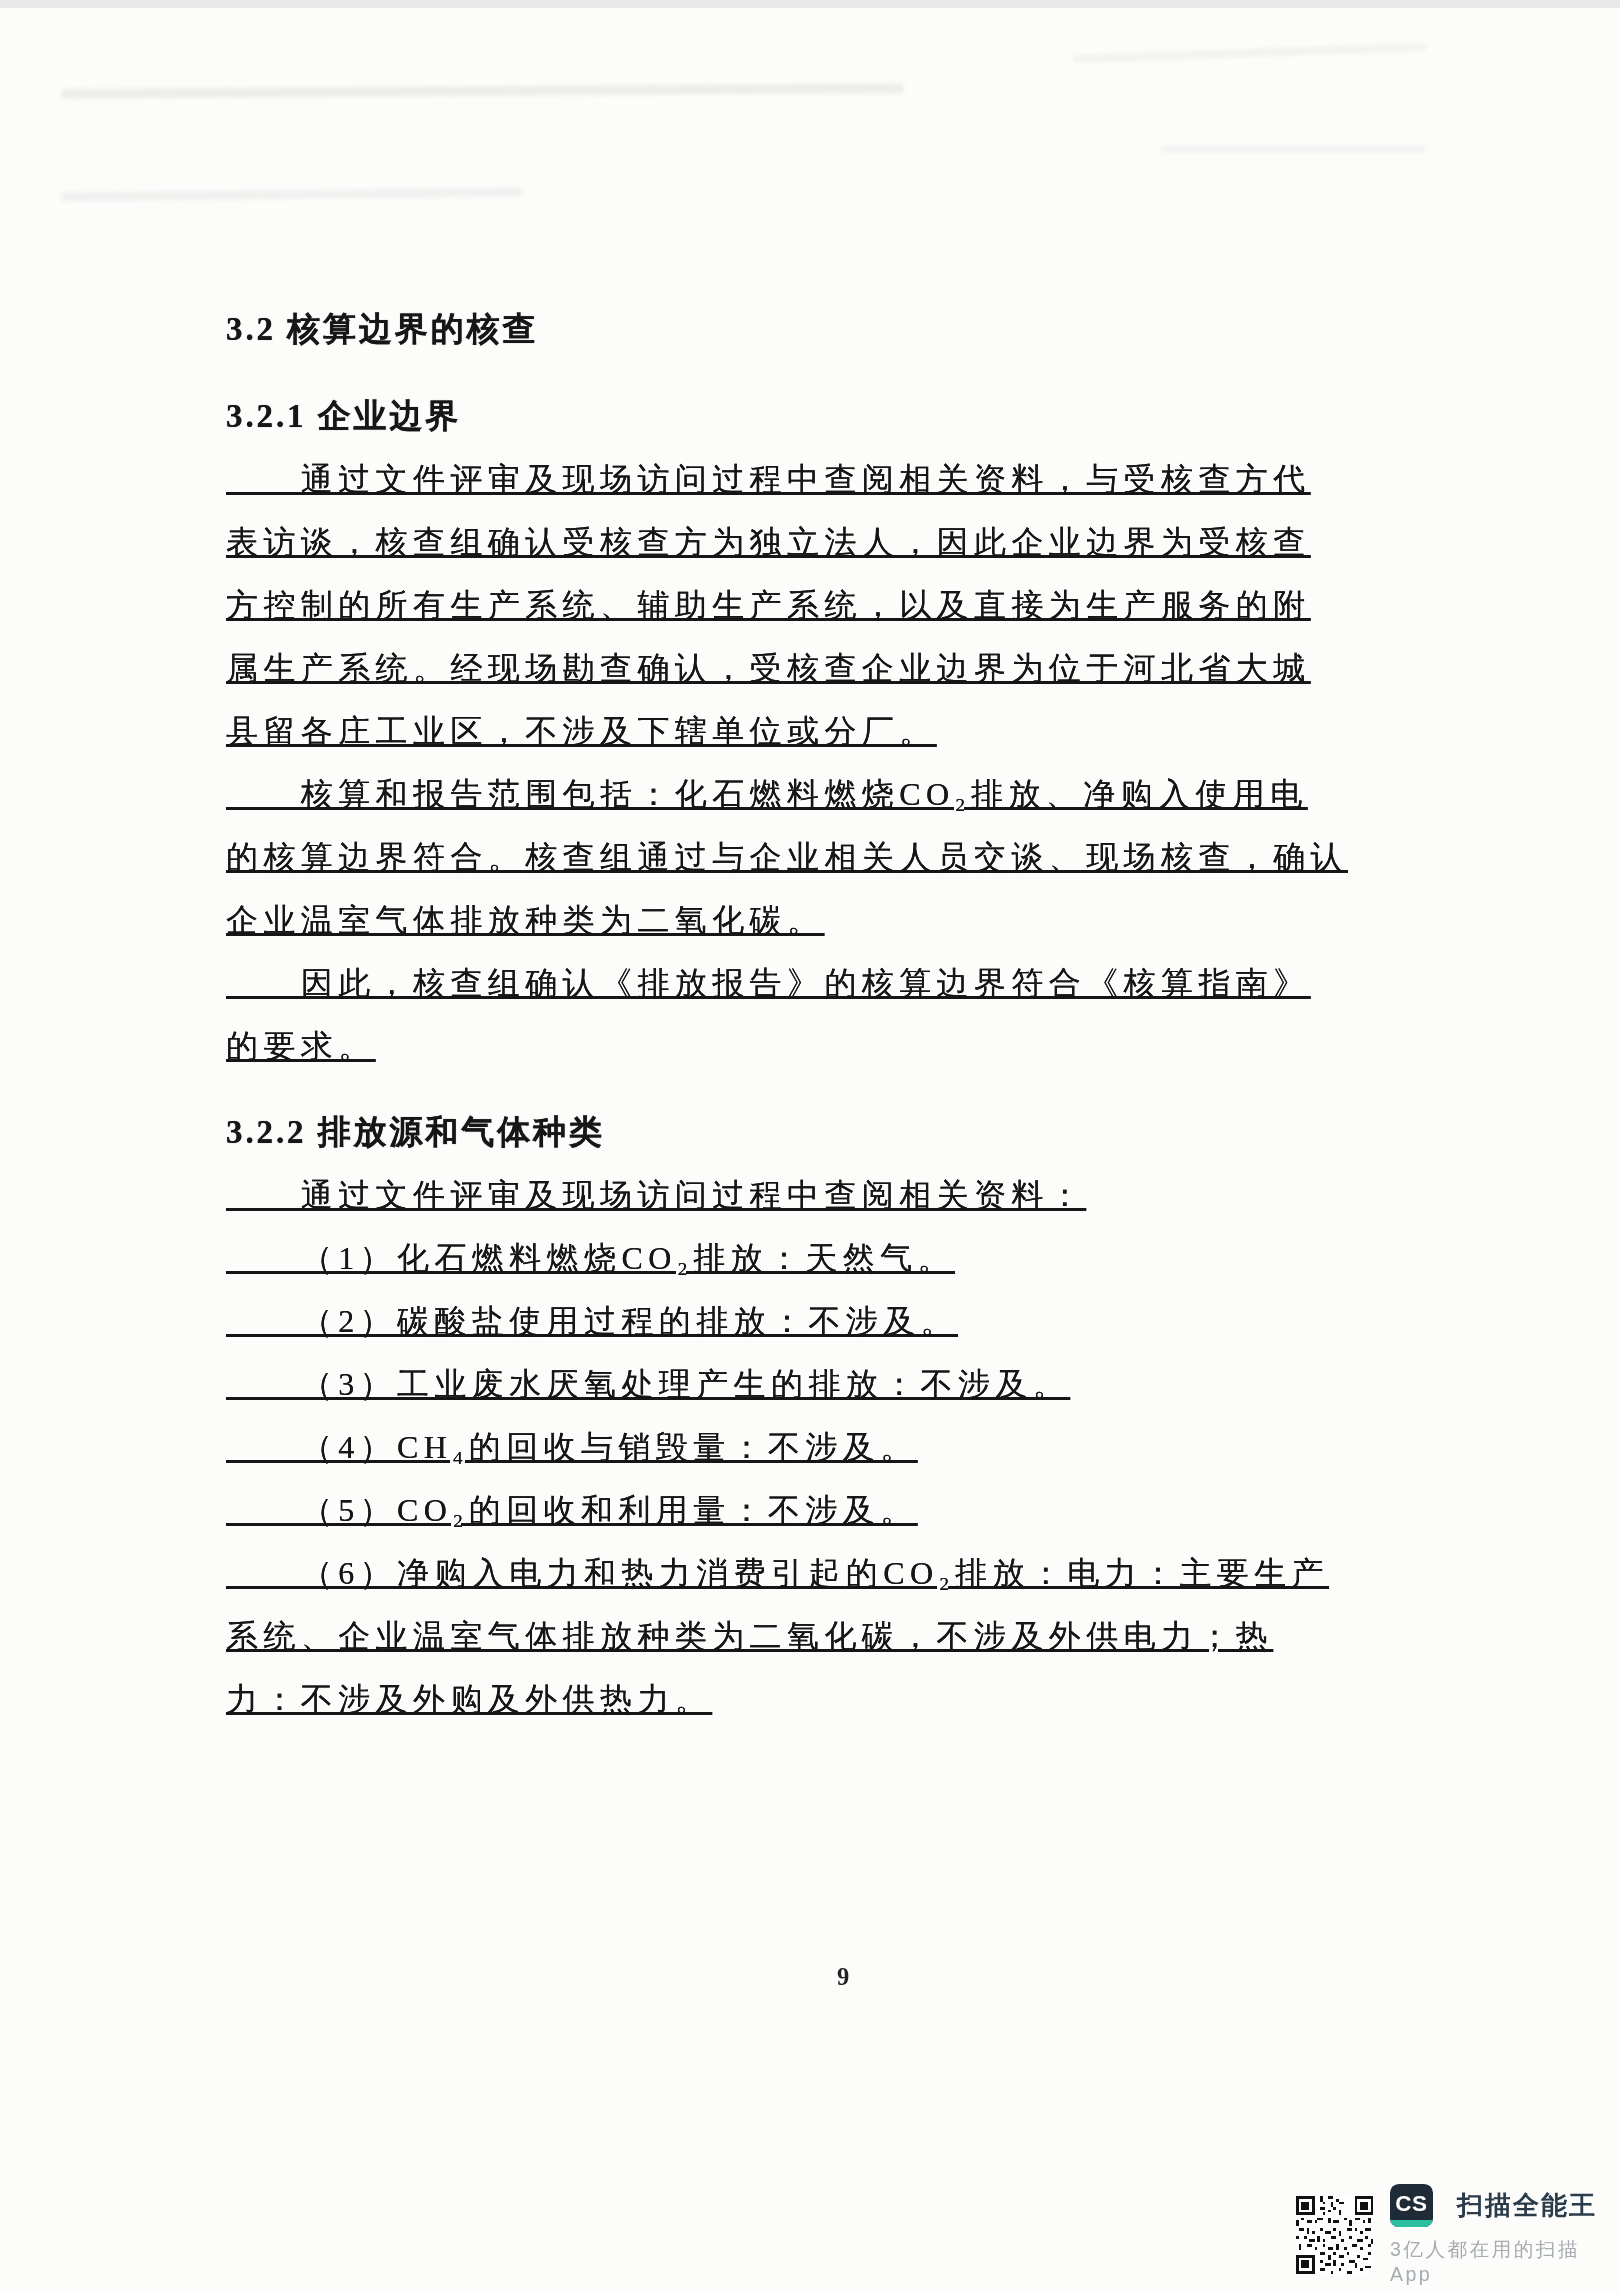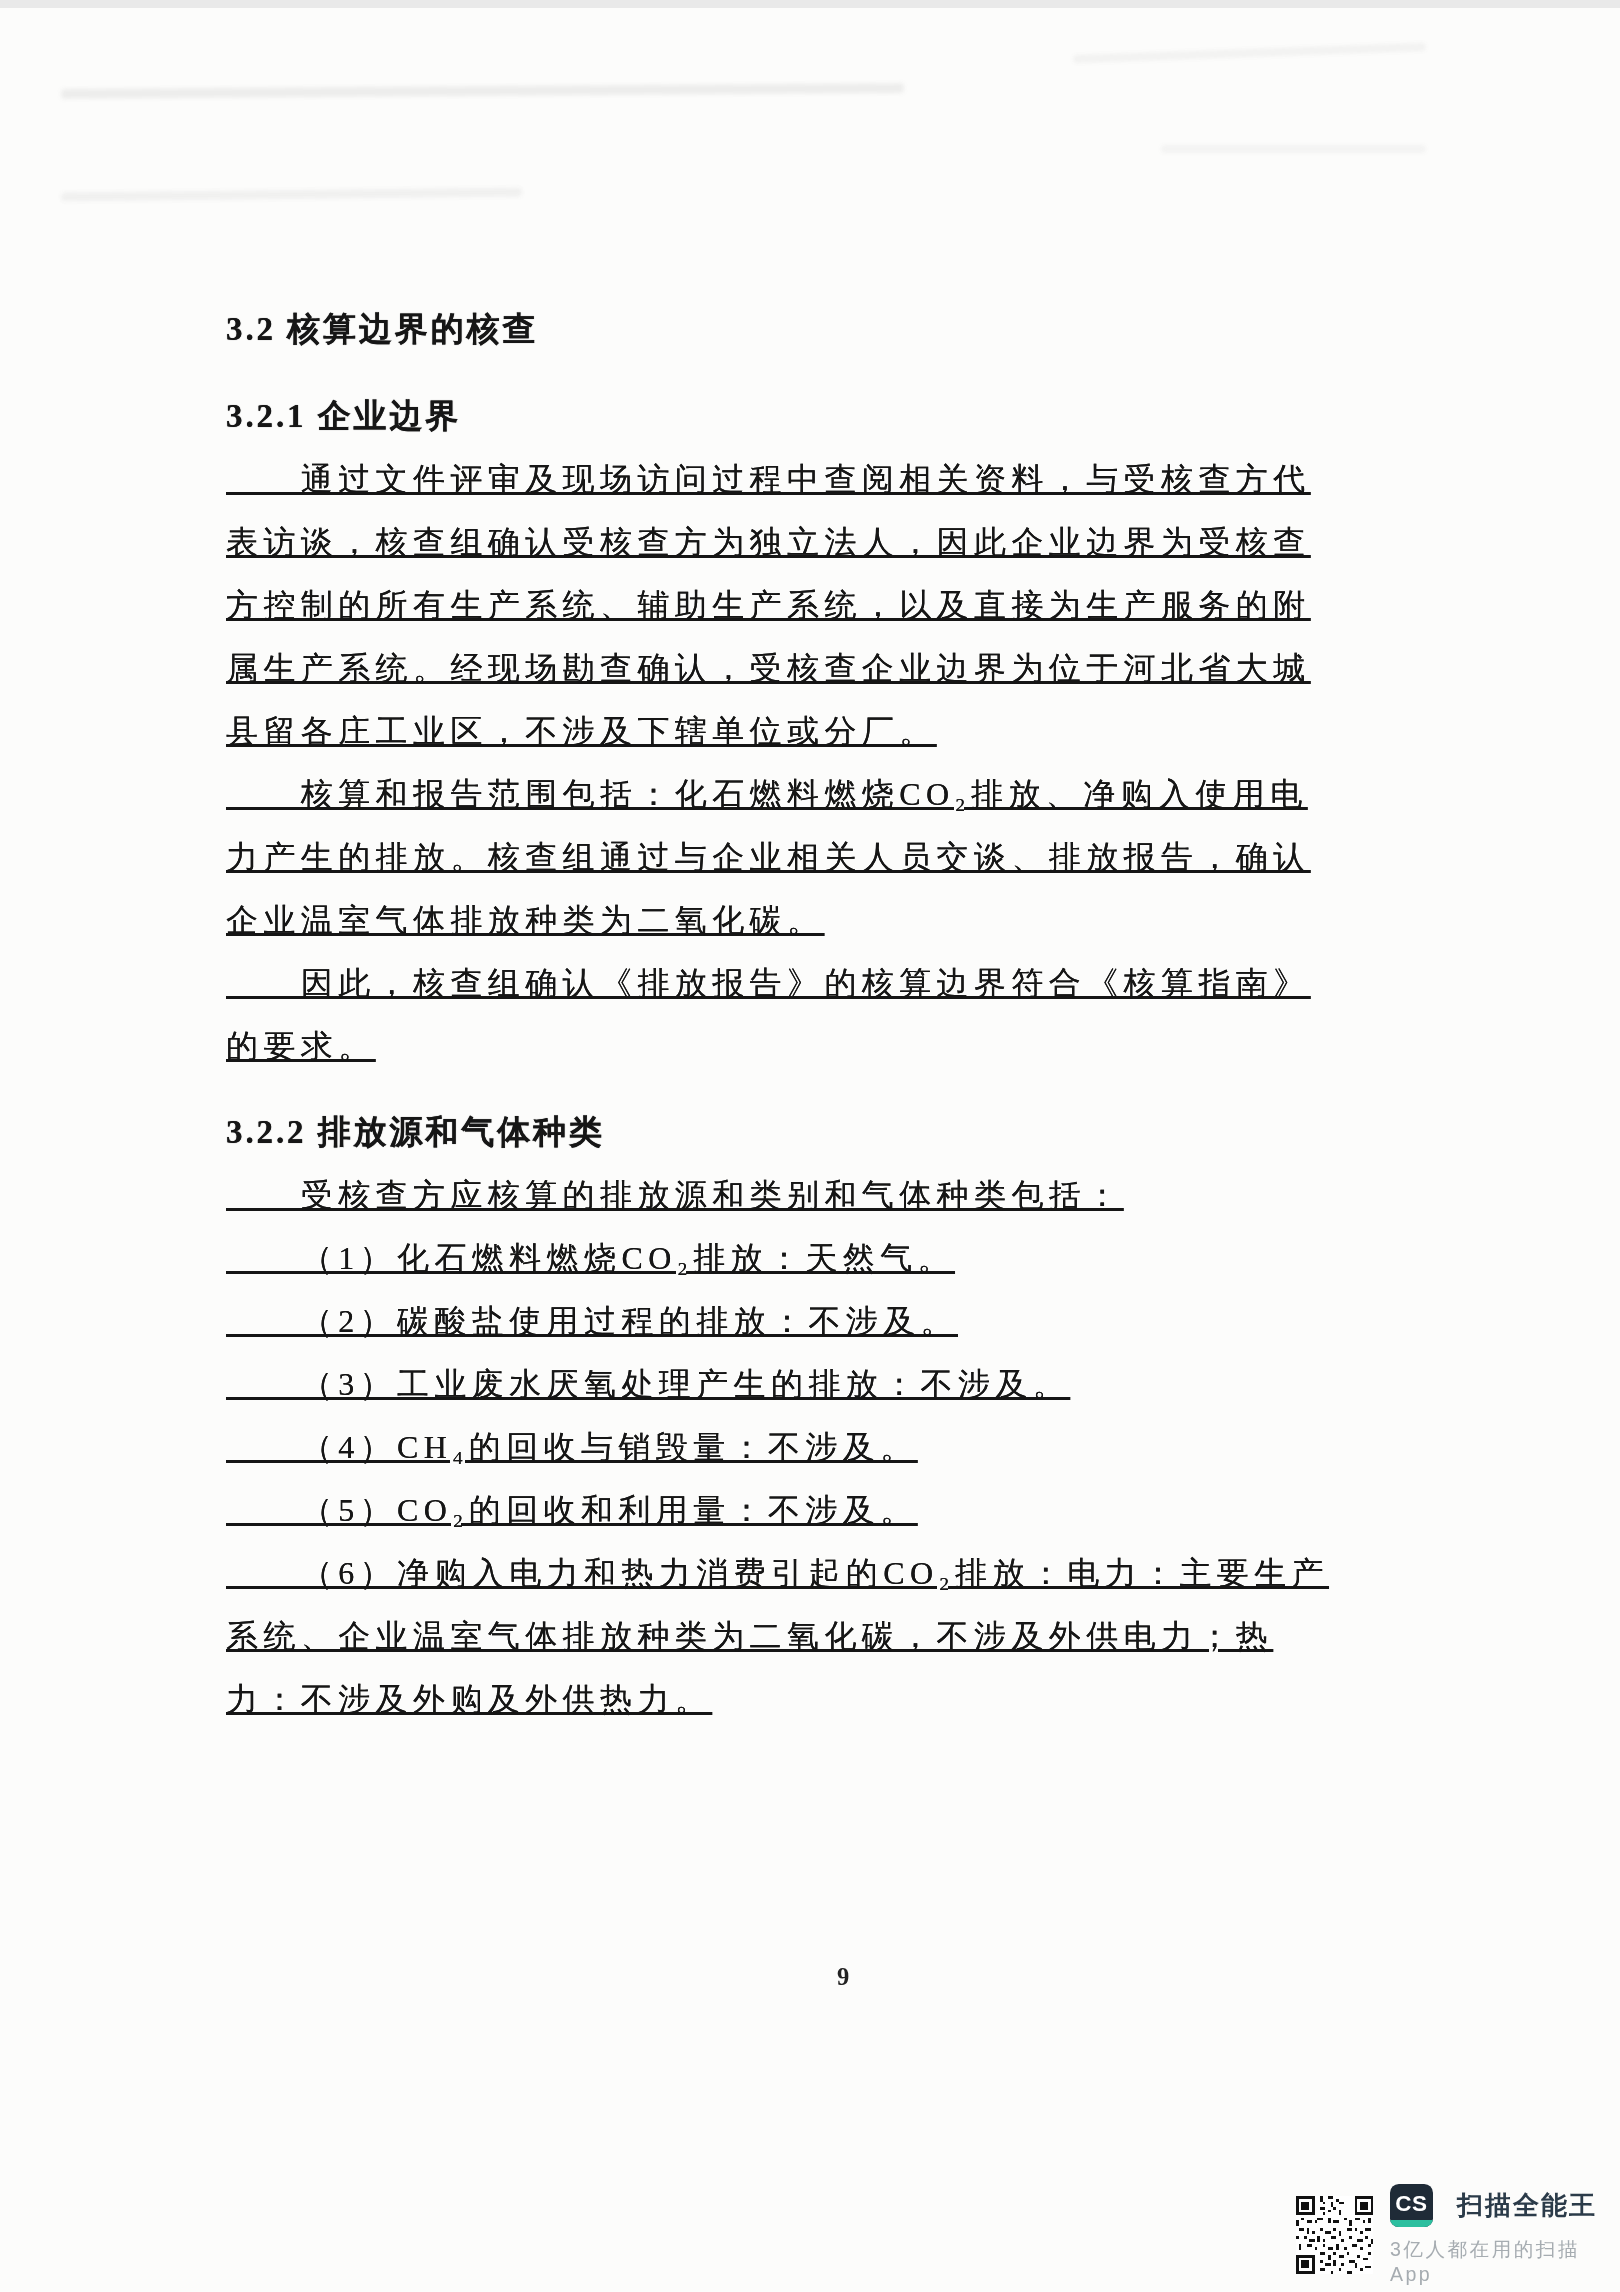--- a/index.html
+++ b/index.html
@@ -81,26 +81,26 @@
 
   <div class="content">
       <div class="h1">3.2 核算边界的核查</div>
       <div class="h2">3.2.1 企业边界</div>
       <div class="line">　　通过文件评审及现场访问过程中查阅相关资料，与受核查方代</div>
       <div class="line">表访谈，核查组确认受核查方为独立法人，因此企业边界为受核查</div>
       <div class="line">方控制的所有生产系统、辅助生产系统，以及直接为生产服务的附</div>
       <div class="line">属生产系统。经现场勘查确认，受核查企业边界为位于河北省大城</div>
       <div class="line">县留各庄工业区，不涉及下辖单位或分厂。</div>
       <div class="line">　　核算和报告范围包括：化石燃料燃烧CO₂排放、净购入使用电</div>
-      <div class="line">力产生的排放。核查组通过与企业相关人员交谈、排放报告，确认</div>
+      <div class="line">的核算边界符合。核查组通过与企业相关人员交谈、现场核查，确认</div>
       <div class="line">企业温室气体排放种类为二氧化碳。</div>
       <div class="line">　　因此，核查组确认《排放报告》的核算边界符合《核算指南》</div>
       <div class="line">的要求。</div>
       <div class="h2">3.2.2 排放源和气体种类</div>
-      <div class="line">　　受核查方应核算的排放源和类别和气体种类包括：</div>
+      <div class="line">　　通过文件评审及现场访问过程中查阅相关资料：</div>
       <div class="line">　　（1）化石燃料燃烧CO₂排放：天然气。</div>
       <div class="line">　　（2）碳酸盐使用过程的排放：不涉及。</div>
       <div class="line">　　（3）工业废水厌氧处理产生的排放：不涉及。</div>
       <div class="line">　　（4）CH₄的回收与销毁量：不涉及。</div>
       <div class="line">　　（5）CO₂的回收和利用量：不涉及。</div>
       <div class="line">　　（6）净购入电力和热力消费引起的CO₂排放：电力：主要生产</div>
       <div class="line">系统、企业温室气体排放种类为二氧化碳，不涉及外供电力；热</div>
       <div class="line">力：不涉及外购及外供热力。</div>
     </div>
 

